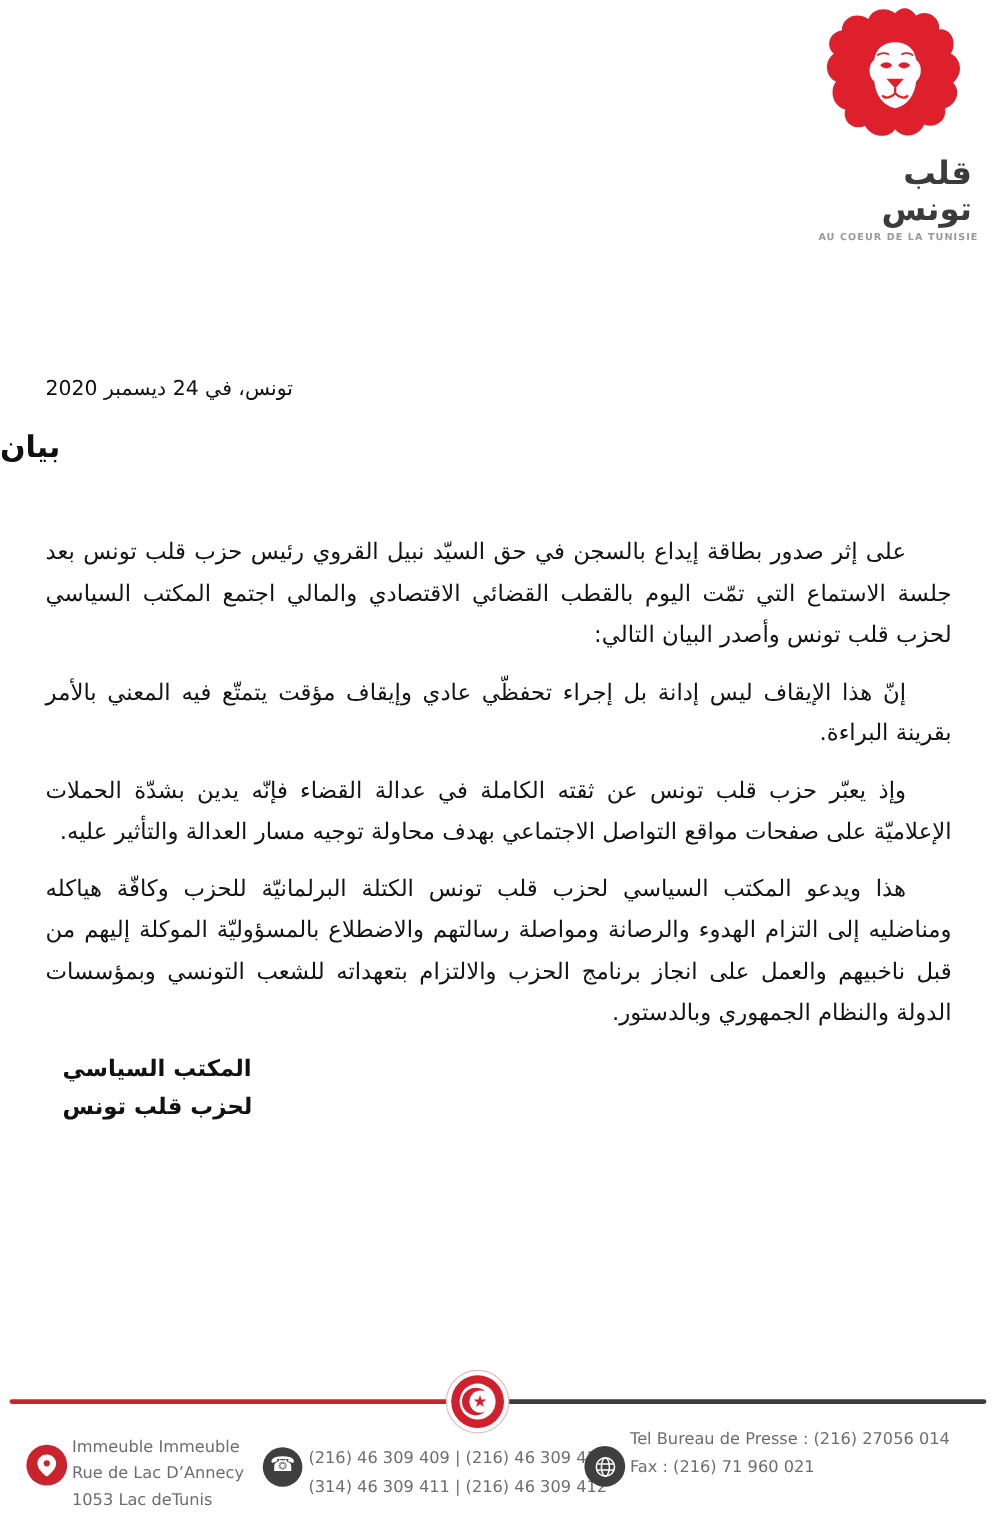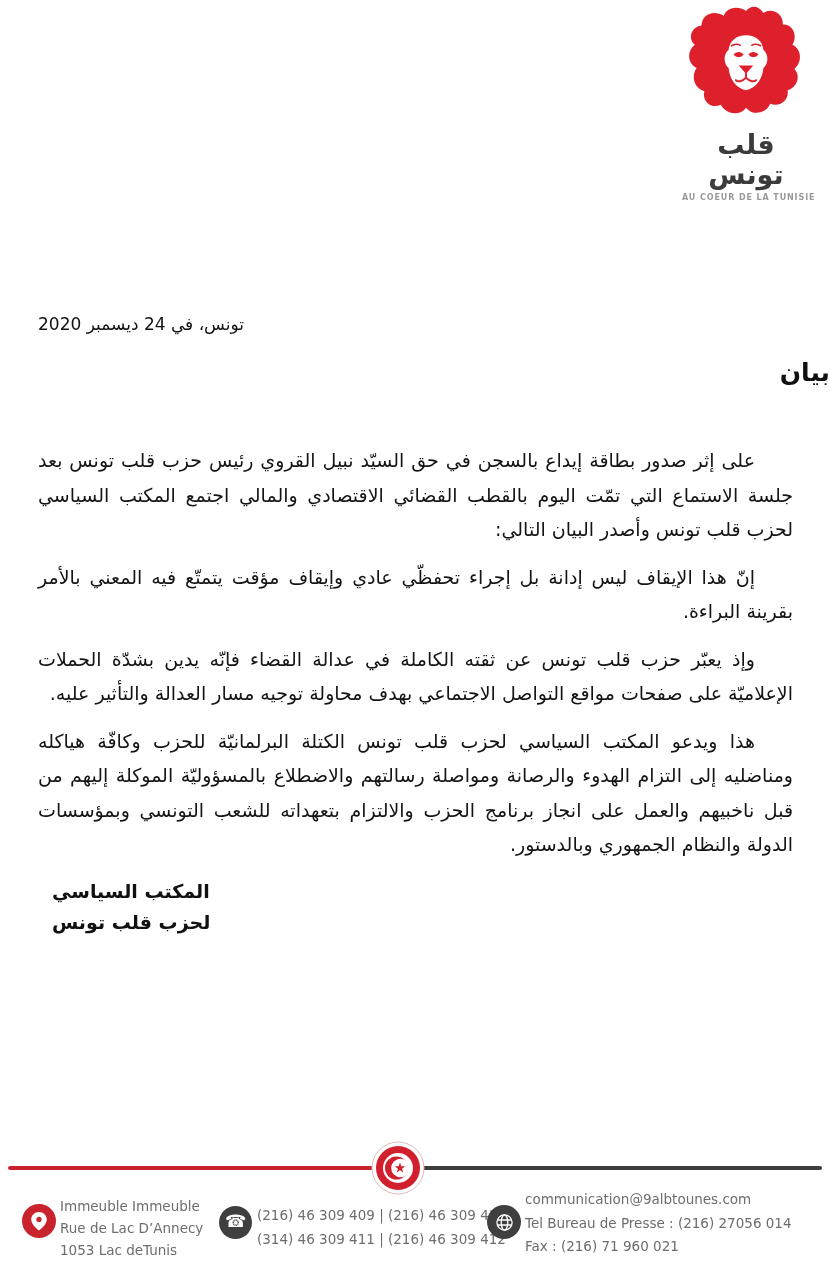--- a/index.html
+++ b/index.html
@@ -6,42 +6,42 @@
   .page{
     position:relative;
     width:830px;height:1270px;
     background:#ffffff;
     overflow:hidden;
     font-family:"DejaVu Sans",sans-serif;
     color:#1c1c1c;
   }
 
   
-  .logo{position:absolute;top:6px;right:20px;width:128px;text-align:center;margin-left:17px;}
+  .logo{position:absolute;top:6px;right:20px;width:128px;text-align:right;margin-left:17px;}
   .logo svg.lion{display:block;margin:0 auto;}
   .logo-ar{
     margin-top:0px;
     font-size:27px;font-weight:bold;color:#3b3b3b;
     letter-spacing:-1px;line-height:1.1;
     direction:rtl;
   }
   .logo-fr{
     margin-top:4px;
     font-size:8px;font-weight:bold;color:#9a9a9a;
     letter-spacing:0.9px;white-space:nowrap;
   }
 
   
   .dateline{
     position:absolute;top:314px;left:38px;
     direction:rtl;font-size:17px;color:#111;
   }
   .title{
     position:absolute;top:358px;left:0;width:100%;
-    margin:0;text-align:right;
+    margin:0;text-align:left;
     font-size:25px;font-weight:bold;color:#111;
     direction:rtl;
   }
   .content{
     position:absolute;top:414px;left:38px;right:37px;
     direction:rtl;
     margin-top:29px;
   }
   .content p{
     margin:0 0 13px 0;
@@ -176,18 +176,17 @@
   <div class="f-icon dark" id="globe-icon">
     <svg width="19" height="19" viewBox="0 0 19 19">
       <g fill="none" stroke="#ffffff" stroke-width="1.3">
         <circle cx="9.5" cy="9.5" r="7.6"></circle>
         <ellipse cx="9.5" cy="9.5" rx="3.3" ry="7.6"></ellipse>
         <path d="M2.3,7 L16.7,7 M2.3,12 L16.7,12"></path>
       </g>
     </svg>
   </div>
   <div class="f-text" id="contact-text">
-    <div>communication@9albtounes.com</div>
     <div>Tel Bureau de Presse : (216) 27056 014</div>
     <div>Fax : (216) 71 960 021</div>
   </div>
 
 </div>
 
 </body></html>

